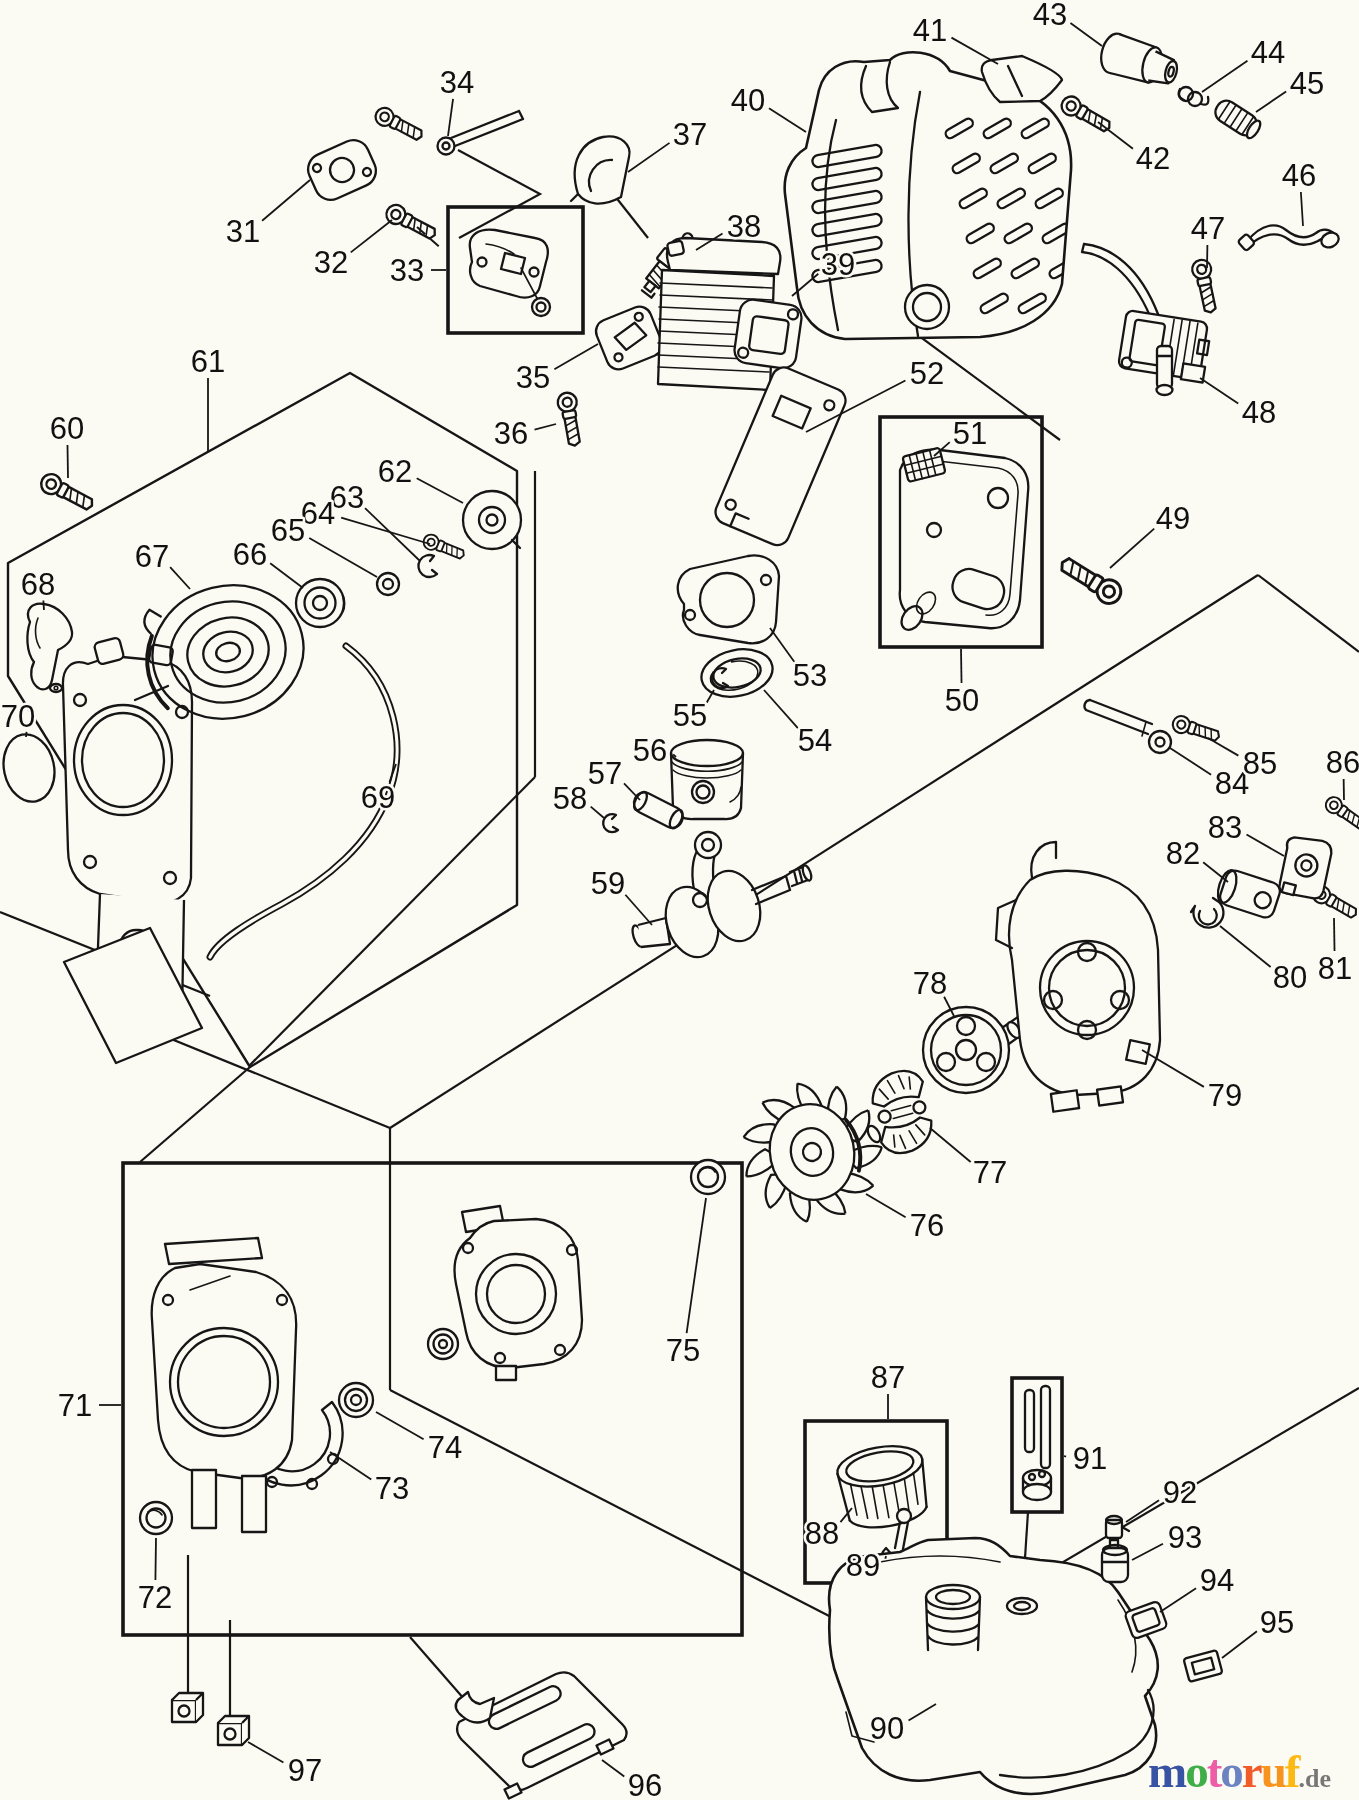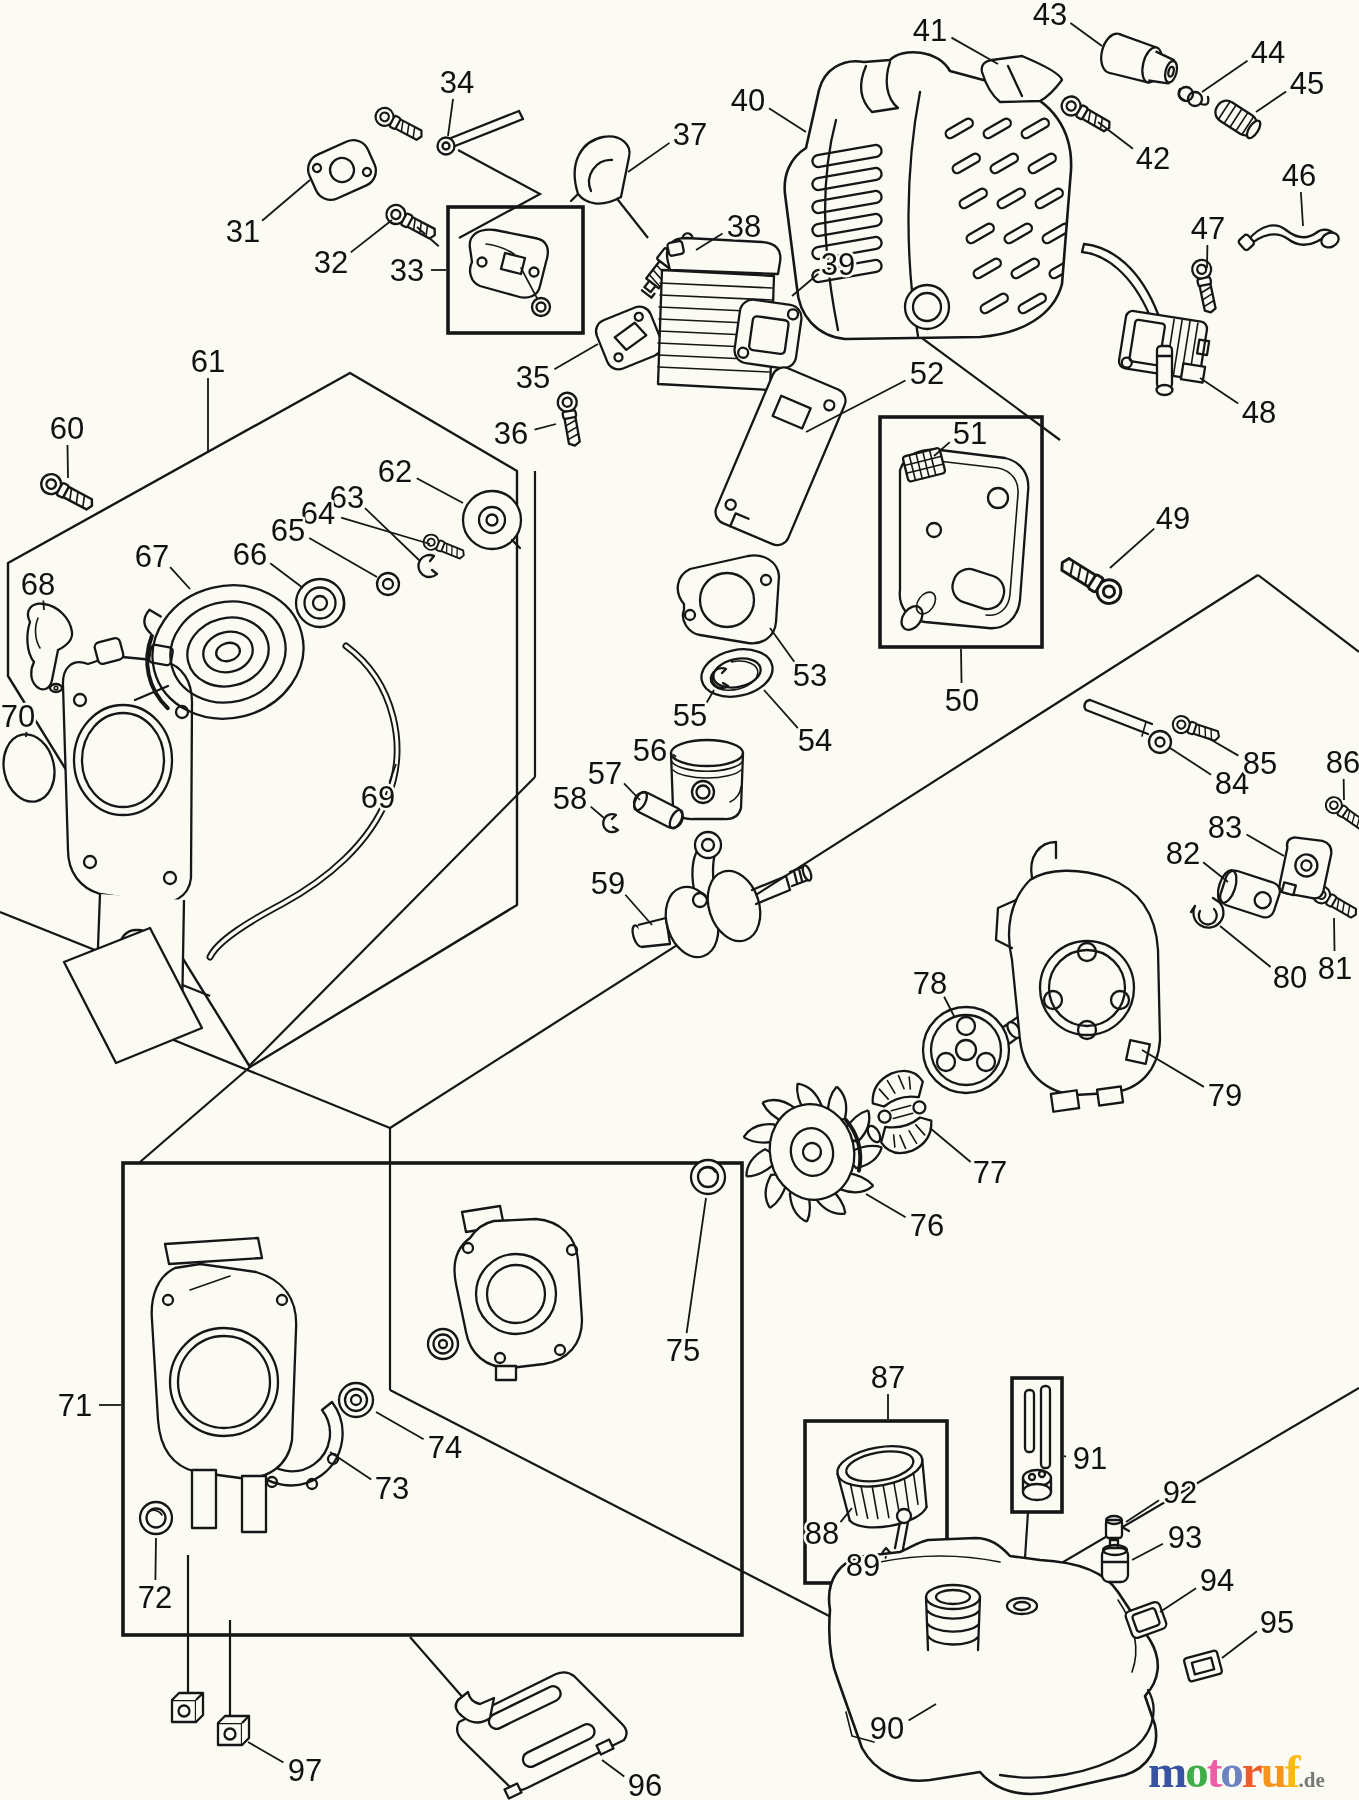--- a/index.html
+++ b/index.html
@@ -15,21 +15,21 @@
   .lbl{font:31px "Liberation Sans",sans-serif;fill:#111;text-anchor:middle;
        paint-order:stroke;stroke:#fbfbf3;stroke-width:5px;stroke-linejoin:round;}
   .leader{stroke:#161616;stroke-width:1.8;fill:none;}
   .framel{stroke:#161616;stroke-width:2.2;fill:none;}
   .panel{stroke:#161616;stroke-width:2.4;fill:none;stroke-linejoin:round;}
   .boxr{stroke:#161616;stroke-width:3.6;fill:none;}
   .dashl{stroke:#161616;stroke-width:2;fill:none;stroke-dasharray:11 7;}
   #watermark{position:absolute;left:1148px;top:1748px;width:210px;white-space:nowrap;
              font-family:"Liberation Serif",serif;font-weight:bold;font-size:47px;
              letter-spacing:-2px;line-height:1;}
-  #watermark .de{font-size:21px;font-weight:bold;letter-spacing:0;}
+  #watermark .de{font-size:26px;font-weight:bold;letter-spacing:0;}
 </style>
 </head>
 <body>
 
 <div id="page">
 <svg id="diagram" width="1359" height="1800" viewBox="0 0 1359 1800">
   <defs>
     <g id="screw">
       <circle cx="-16" cy="0" r="9.5" class="pf"></circle>
       <circle cx="-16" cy="0" r="4.5" class="part"></circle>

